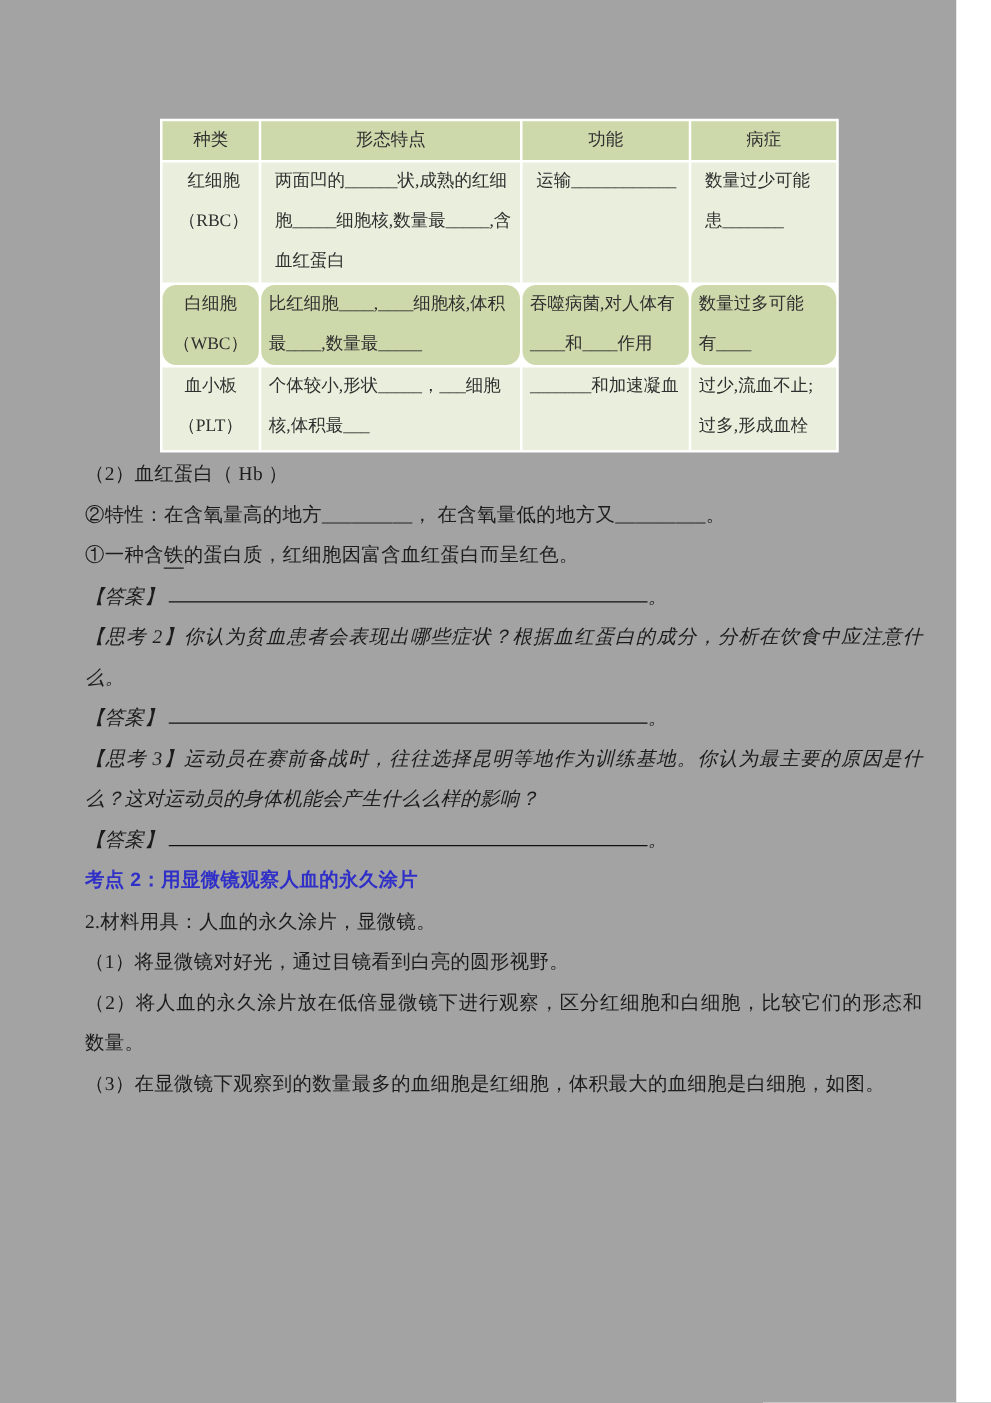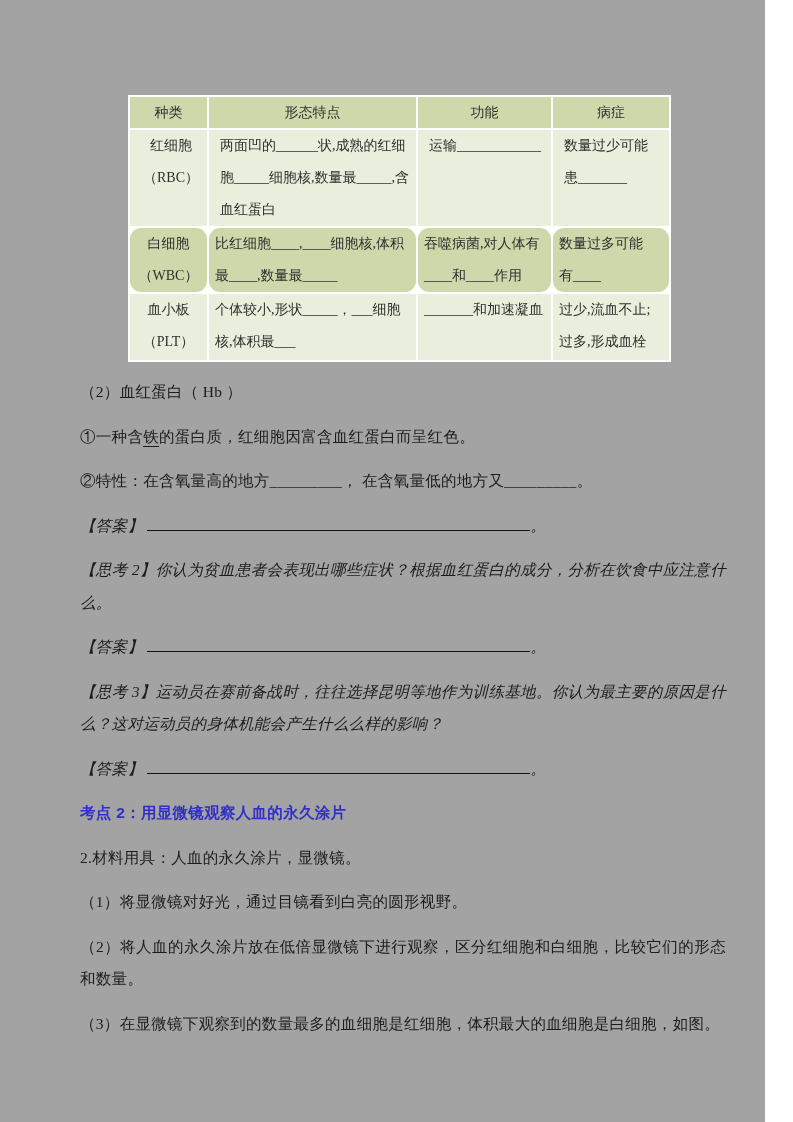--- a/index.html
+++ b/index.html
@@ -32,21 +32,21 @@
   tr.dark td{background:#cdd9ab;border-radius:11px;}
   tr.r1 td{height:88px;padding-left:11px;}
   tr.r2 td{height:62px;}
   tr.r3 td{height:66px;}
 
   
   .content{
     position:absolute;left:68px;top:364px;width:670px;
     font-size:15.5px;line-height:32.5px;
   }
-  .content p{margin:12px;text-align:justify;letter-spacing:0.3px;}
+  .content p{margin:0;text-align:justify;letter-spacing:0.3px;}
   .kai{font-style:italic;letter-spacing:0.6px;}
   .u{border-bottom:1px solid #1c1c1c;padding-bottom:1px;}
   .ansline{
     display:inline-block;width:383px;height:0.95em;
     border-bottom:1.5px solid #111;margin-left:4px;
   }
   .heading{
     font-family:"Liberation Sans","DejaVu Sans",sans-serif;
     font-weight:bold;color:#3030c8;letter-spacing:0.2px;
   }
@@ -101,22 +101,22 @@
           <td class="cell">_______和加速凝血</td>
           <td class="cell">过少,流血不止;
 过多,形成血栓</td>
         </tr>
       </tbody>
     </table>
   </div>
 
   <div class="content">
     <p>（2）血红蛋白（ Hb ）</p>
+    <p>②特性：在含氧量高的地方_________， 在含氧量低的地方又_________。</p>
     <p><span>①一种含</span><span class="u">铁</span><span>的蛋白质，红细胞因富含血红蛋白而呈红色。</span></p>
-    <p>②特性：在含氧量高的地方_________， 在含氧量低的地方又_________。</p>
 
     <p class="kai"><span>【答案】</span><span class="ansline"></span><span>。</span></p>
 
     <p class="kai"><span>【思考 2】</span><span>你认为贫血患者会表现出哪些症状？根据血红蛋白的成分，分析在饮食中应注意什么。</span></p>
     <p class="kai"><span>【答案】</span><span class="ansline"></span><span>。</span></p>
 
     <p class="kai"><span>【思考 3】</span><span>运动员在赛前备战时，往往选择昆明等地作为训练基地。你认为最主要的原因是什么？这对运动员的身体机能会产生什么么样的影响？</span></p>
     <p class="kai"><span>【答案】</span><span class="ansline"></span><span>。</span></p>
 
     <p class="heading">考点 2：用显微镜观察人血的永久涂片</p>

